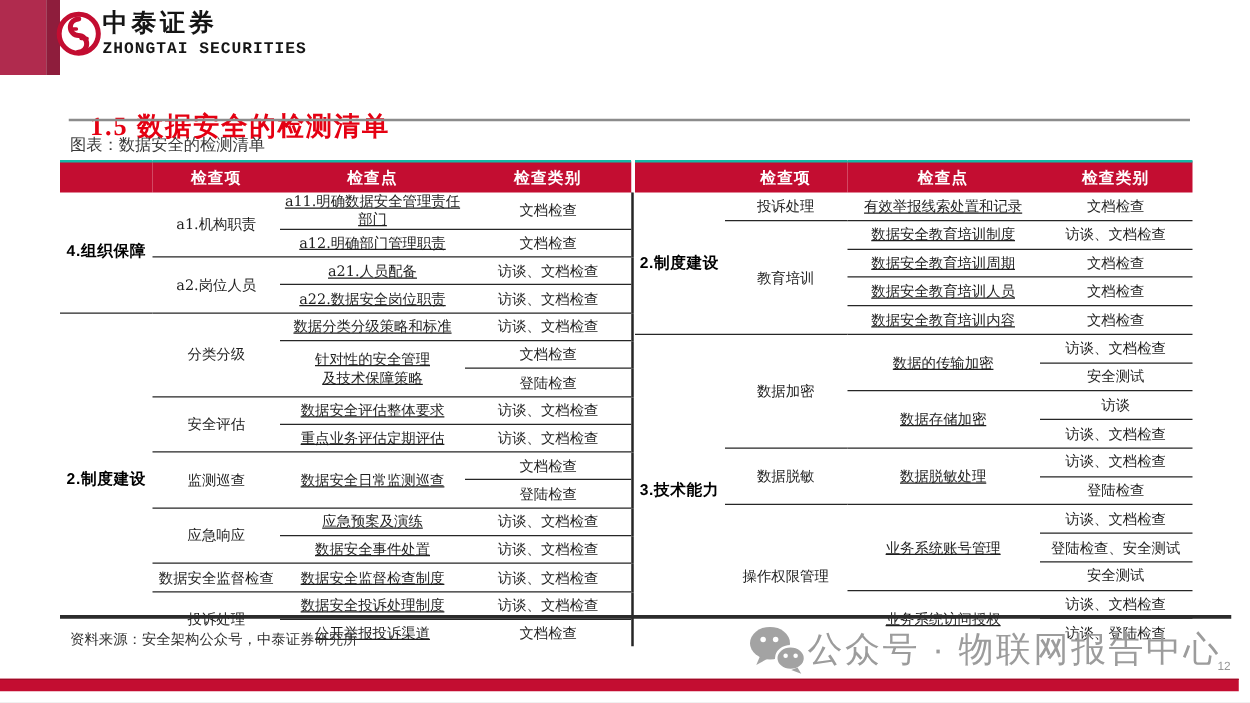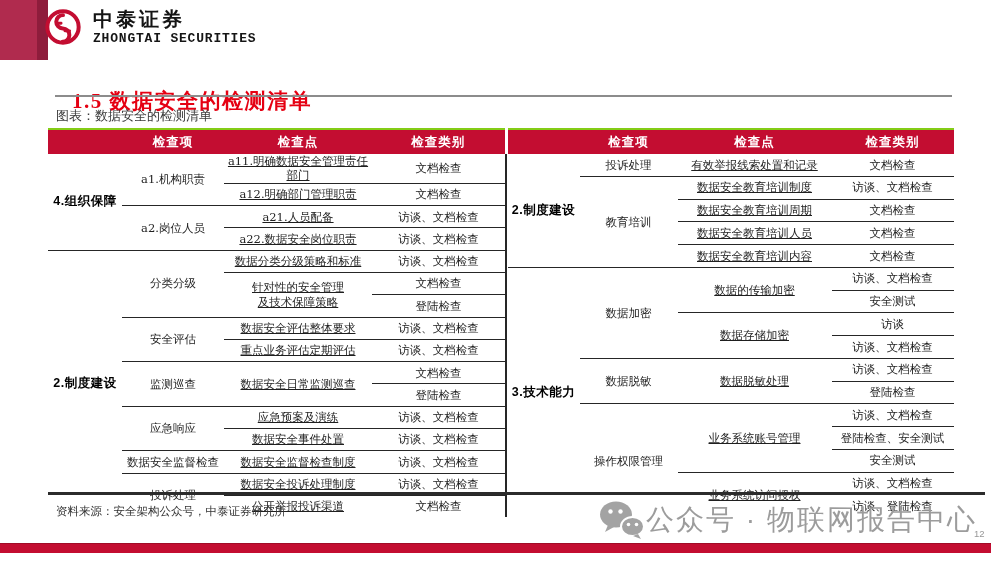--- a/index.html
+++ b/index.html
@@ -4,41 +4,41 @@
 <style>
   html,body{margin:0;padding:0;background:#e8e8e8;}
   .page{position:relative;width:1000px;height:562px;background:#ffffff;overflow:hidden;
         font-family:"Liberation Sans",sans-serif;}
 
   
   .corner-main{position:absolute;left:0;top:0;width:37px;height:60px;background:#b02b4e;}
   .corner-dark{position:absolute;left:37px;top:0;width:11px;height:60px;background:#8e1d3c;}
 
   
-  .logo{position:absolute;left:44px;top:8px;display:flex;align-items:center;gap:11px;}
+  .logo{position:absolute;left:44px;top:8px;display:flex;align-items:center;gap:0;}
   .logo svg{display:block;}
   .brand-col{display:flex;flex-direction:column;line-height:1;}
   .brand-cn{font-size:20px;font-weight:bold;color:#151515;letter-spacing:3px;}
   .brand-en{font-size:13px;font-weight:bold;color:#151515;letter-spacing:0.8px;margin-top:3px;font-family:Liberation Mono, monospace;}
 
   
   .page-title{position:absolute;left:72px;top:55px;font-size:21px;font-weight:bold;
               color:#e50012;letter-spacing:1.5px;font-family:"Liberation Serif",serif;margin-top:32px;}
   .title-rule{position:absolute;left:55px;top:95px;width:897px;height:2px;background:#8c8c8c;}
 
   .figure-caption{position:absolute;left:56px;top:107px;font-size:13px;color:#3a3a3a;
                   font-family:"DejaVu Serif","Liberation Serif",serif;}
 
   
   .tables-wrap{position:absolute;left:48px;top:128px;display:flex;}
   table{border-collapse:collapse;table-layout:fixed;}
   table.t0{width:458px;}
   table.t1{width:446px;}
   th{background:#c30d31;color:#ffffff;height:24px;font-size:12.5px;font-weight:bold;
-     border-top:2px solid #84cc16;padding:0;letter-spacing:1px;}
+     border-top:2px solid #14b8a6;padding:0;letter-spacing:1px;}
   table.t0 th.divider{border-right:3px solid #ffffff;}
   td{height:21.3px;text-align:center;vertical-align:middle;font-size:11.5px;color:#1f1f1f;
      padding:0 2px;font-family:"DejaVu Serif","Liberation Serif",serif;line-height:1.25;}
   td.col-group{font-weight:bold;font-size:12.5px;color:#000;
                font-family:"Liberation Sans",sans-serif;letter-spacing:0.5px;}
   td.col-point{white-space:pre-line;text-decoration:underline;}
   .bt{border-top:1.5px solid #262626;}
   table.t0 td.col-cat{border-right:2px solid #262626;}
 
   .footer-rule{position:absolute;left:48px;top:492px;width:937px;height:2.5px;background:#2b2b2b;}

